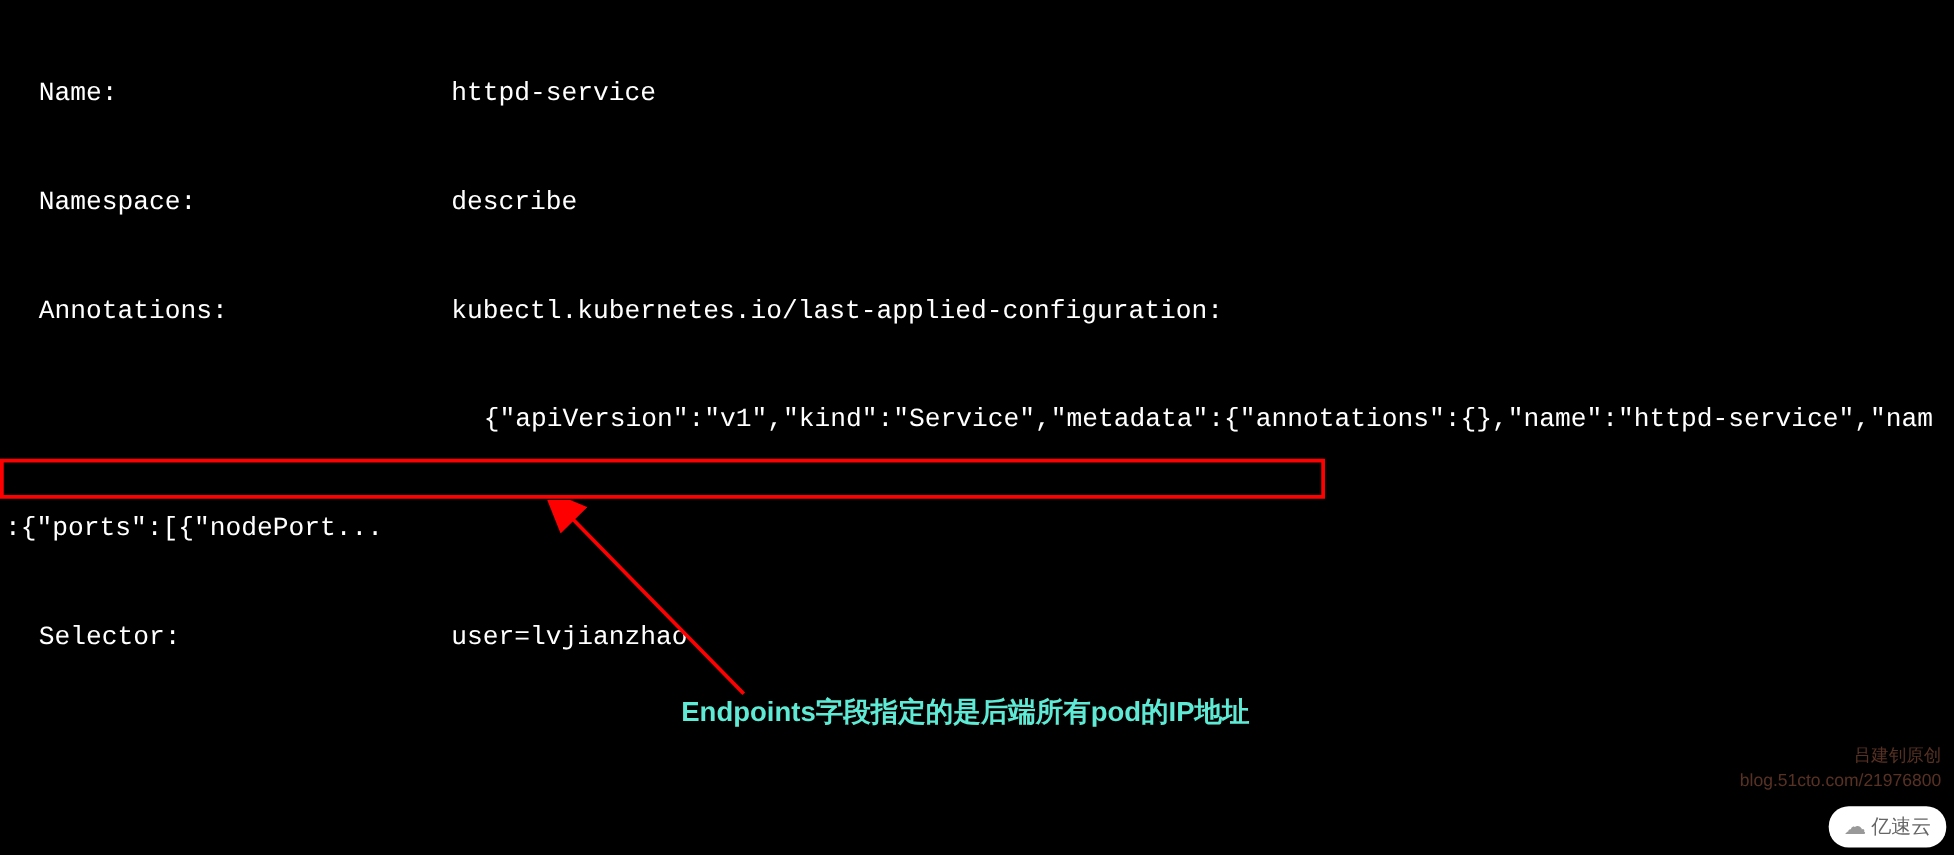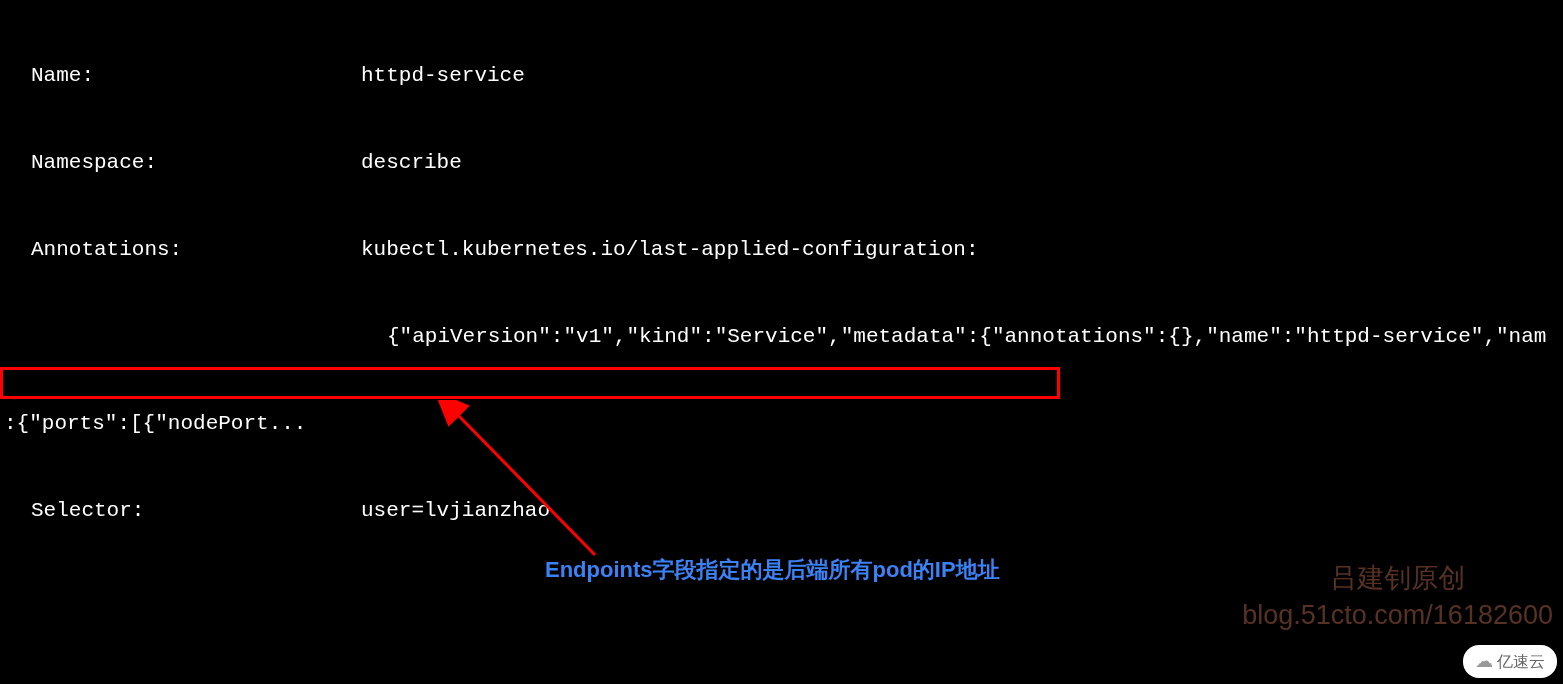--- a/index.html
+++ b/index.html
@@ -47,36 +47,36 @@
       height: 32px;
     }
     .arrow-container {
       position: absolute;
       pointer-events: none;
       left: 435px;
       top: 400px;
     }
     .annotation-text {
       position: absolute;
-      color: #3b82f6;
+      color: #5eead4;
       font-weight: bold;
       font-size: 22px;
       left: 545px;
       top: 555px;
       text-shadow: 1px 1px 1px rgba(0,0,0,0.5);
       font-family: Arial, 'Microsoft YaHei', sans-serif;
     }
     .watermark {
       position: absolute;
       right: 10px;
       bottom: 50px;
       color: #d97a5a;
       opacity: 0.4;
-      font-size: 27px;
-      text-align: center;
+      font-size: 14px;
+      text-align: right;
       font-family: Arial, 'Microsoft YaHei', sans-serif;
     }
     .watermark-line {
       display: block;
     }
     .logo-badge {
       position: absolute;
       right: 6px;
       bottom: 6px;
       background: #fff;
@@ -129,19 +129,19 @@
       </marker>
     </defs>
     <line x1="160" y1="155" x2="20" y2="12" stroke="#ff0000" stroke-width="3" marker-end="url(#arrowhead)"></line>
   </svg>
 </div>
 
 <div class="annotation-text">Endpoints字段指定的是后端所有pod的IP地址</div>
 
 <div class="watermark">
   <span class="watermark-line">吕建钊原创</span>
-  <span class="watermark-line">blog.51cto.com/16182600</span>
+  <span class="watermark-line">blog.51cto.com/21976800</span>
 </div>
 
 <div class="logo-badge">
   <span class="cloud-icon">☁</span>
   <span>亿速云</span>
 </div>
 
 </body></html>

